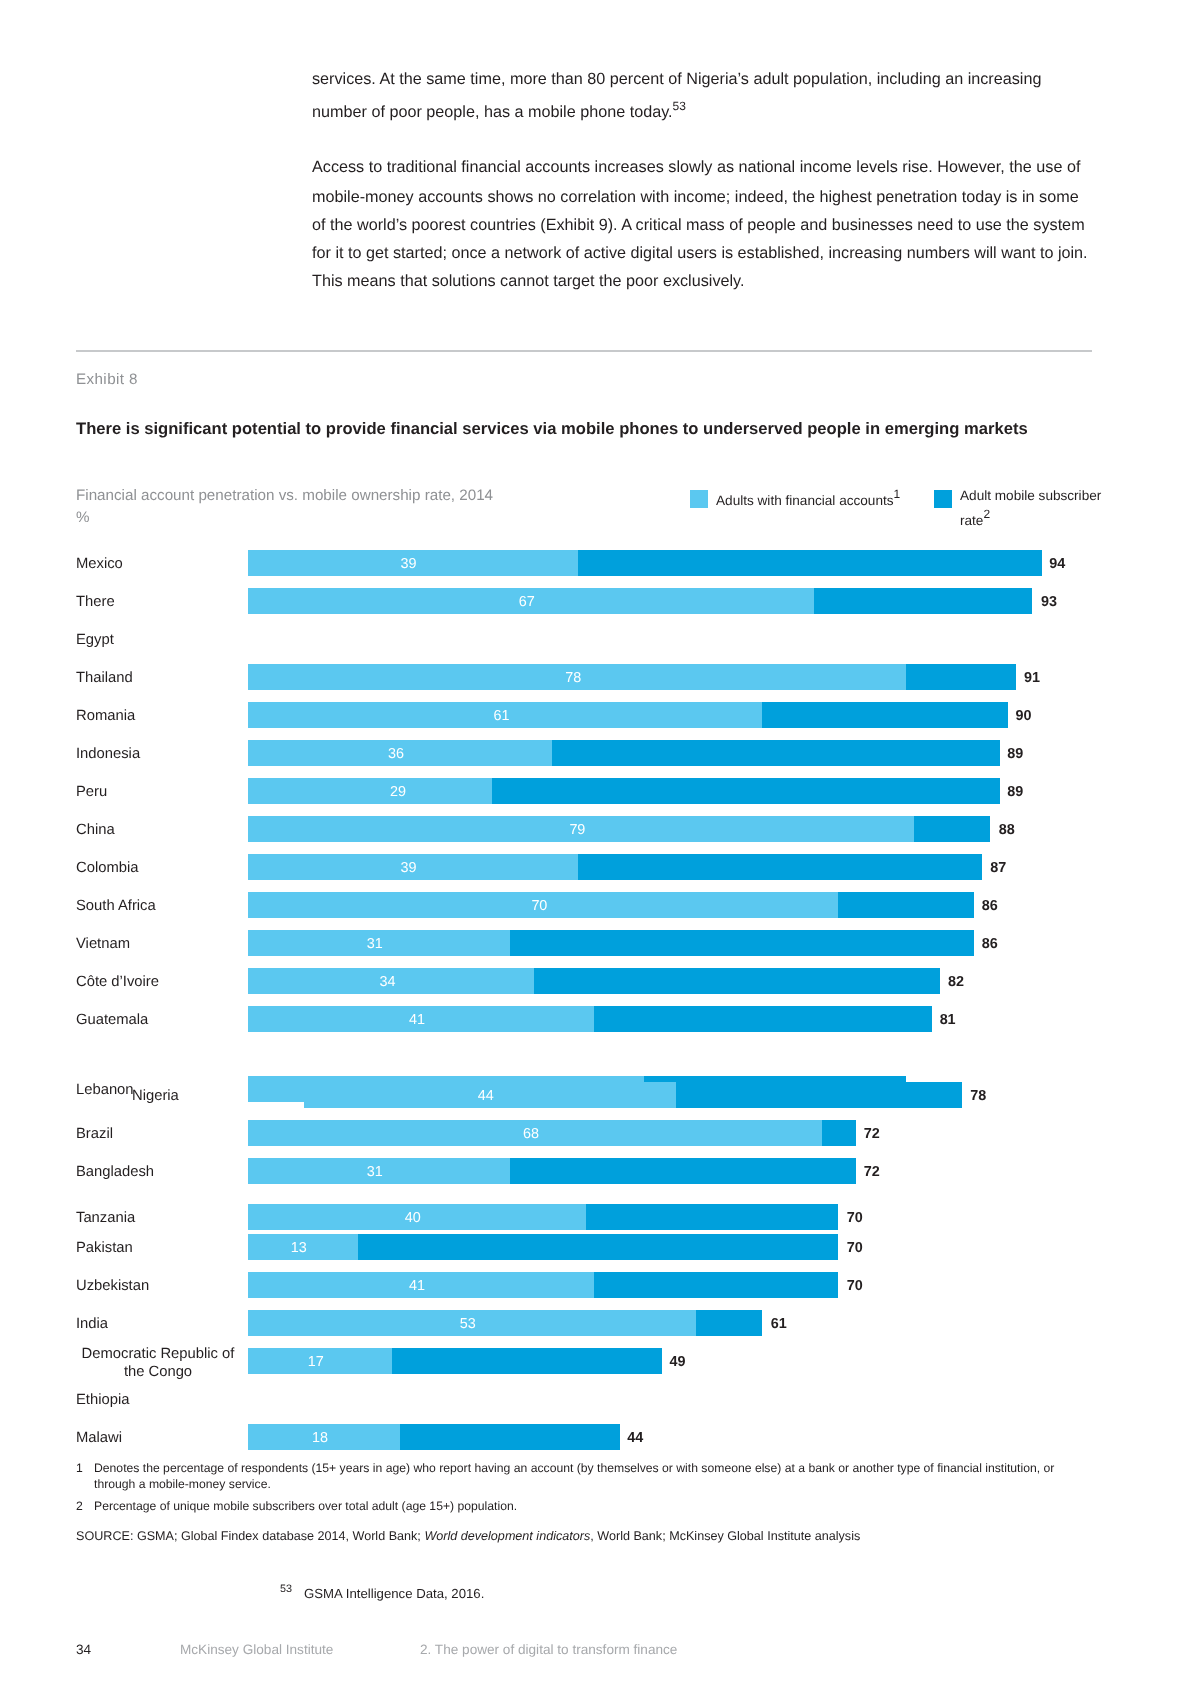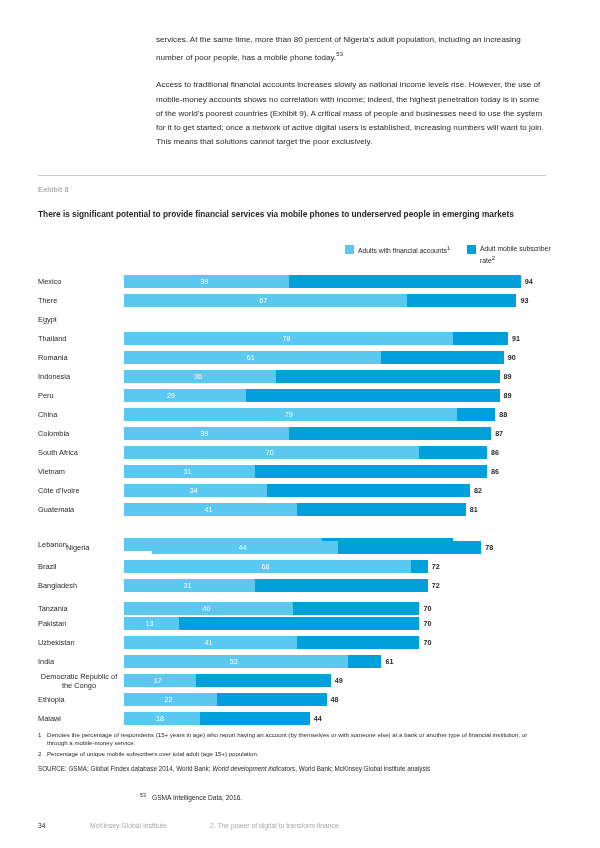--- a/index.html
+++ b/index.html
@@ -203,20 +203,24 @@
 
   <div class="body-text">
     <p><span>services. At the same time, more than 80 percent of Nigeria’s adult population, including an increasing number of poor people, has a mobile phone today.</span><span class="sup">53</span></p>
     <p>Access to traditional financial accounts increases slowly as national income levels rise. However, the use of mobile-money accounts shows no correlation with income; indeed, the highest penetration today is in some of the world’s poorest countries (Exhibit 9). A critical mass of people and businesses need to use the system for it to get started; once a network of active digital users is established, increasing numbers will want to join. This means that solutions cannot target the poor exclusively.</p>
   </div>
 
   <div class="rule"></div>
 
   <div class="exhibit-label">Exhibit 8</div>
   <div class="exhibit-title">There is significant potential to provide financial services via mobile phones to underserved people in emerging markets</div>
+  <div class="subtitle">
+    <span>Financial account penetration vs. mobile ownership rate, 2014</span><br>
+    <span>%</span>
+  </div>
 
   <div class="legend">
     <div class="legend-item" id="legend-1">
       <span class="sw sw-light"></span>
       <span class="lbl"><span>Adults with financial accounts</span><span class="sup">1</span></span>
     </div>
     <div class="legend-item" id="legend-2">
       <span class="sw sw-dark"></span>
       <span class="lbl"><span>Adult mobile subscriber rate</span><span class="sup">2</span></span>
     </div>
@@ -269,21 +273,21 @@
           <div class="bar bar-light" style="width: 151.92px;"></div>
           <div class="bar-val val-inside" style="left: 69.96px;">36</div>
           <div class="bar-val val-dark-right" style="left: 379.58px;">89</div>
         </div>
       </div>
       <div class="row" style="top: 114px;">
         <div class="row-label">Peru</div>
         <div class="plot">
           <div class="bar bar-dark" style="width: 375.58px;"></div>
           <div class="bar bar-light" style="width: 122.38px;"></div>
-          <div class="bar-val val-inside" style="left: 43px;">29</div>
+          <div class="bar-val val-inside" style="left: 71px;">29</div>
           <div class="bar-val val-dark-right" style="left: 379.58px;">89</div>
         </div>
       </div>
       <div class="row" style="top: 133px;">
         <div class="row-label">China</div>
         <div class="plot">
           <div class="bar bar-dark" style="width: 371.36px;"></div>
           <div class="bar bar-light" style="width: 333.38px;"></div>
           <div class="bar-val val-inside" style="left: 160.69px;">79</div>
           <div class="bar-val val-dark-right" style="left: 375.36px;">88</div>
@@ -410,26 +414,20 @@
         <div class="row-label two-line">Democratic Republic of the Congo</div>
         <div class="plot">
           <div class="bar bar-dark" style="width: 206.78px;"></div>
           <div class="bar bar-light" style="width: 71.74px;"></div>
           <div class="bar-val val-inside" style="left: 29.87px;">17</div>
           <div class="bar-val val-dark-right" style="left: 210.78px;">49</div>
         </div>
       </div>
       <div class="row" style="top: 418px;">
         <div class="row-label">Ethiopia</div>
-        <div class="plot">
-          <div class="bar bar-dark" style="width: 202.56px;"></div>
-          <div class="bar bar-light" style="width: 92.84px;"></div>
-          <div class="bar-val val-inside" style="left: 40.42px;">22</div>
-          <div class="bar-val val-dark-right" style="left: 206.56px;">48</div>
-        </div>
       </div>
       <div class="row" style="top: 437px;">
         <div class="row-label">Malawi</div>
         <div class="plot">
           <div class="bar bar-dark" style="width: 185.68px;"></div>
           <div class="bar bar-light" style="width: 75.96px;"></div>
           <div class="bar-val val-inside" style="left: 31.98px;">18</div>
           <div class="bar-val val-dark-right" style="left: 189.68px;">44</div>
         </div>
       </div>

